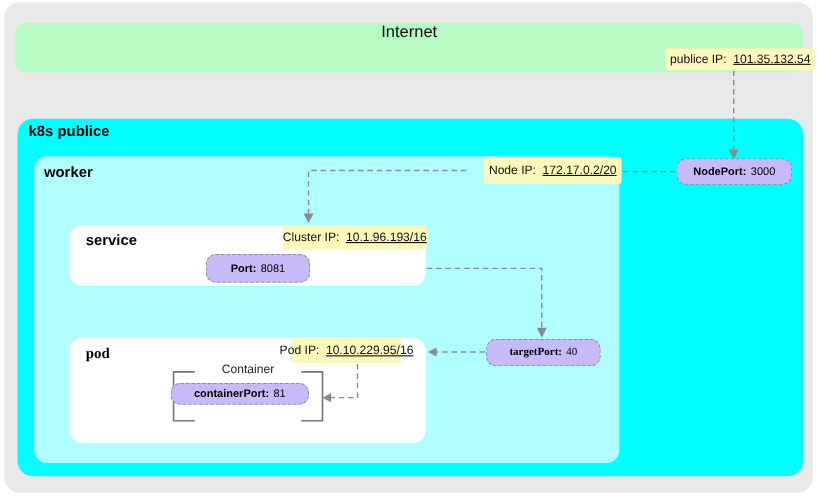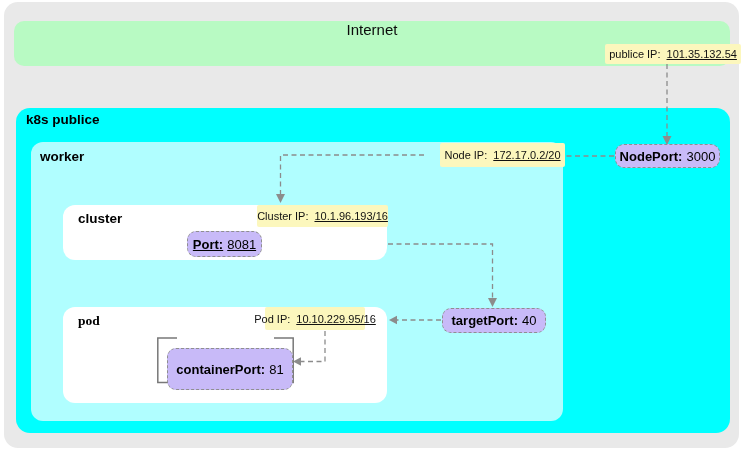--- a/index.html
+++ b/index.html
@@ -15,21 +15,21 @@
   .worker{position:absolute;left:31px;top:142px;width:532px;height:279px;
           background:var(--worker-bg,#b0feff);border-radius:12px;}
   .wbox{position:absolute;background:var(--box-bg,#ffffff);border-radius:12px;}
   .box-title{position:absolute;font-weight:700;font-size:13.5px;color:#000;white-space:nowrap;}
   .ip-label{position:absolute;background:var(--ip-label-bg,#fcf7bd);border-radius:2px;
             display:flex;align-items:center;justify-content:center;
             font-size:11px;color:#111;white-space:nowrap;box-sizing:border-box;padding:0 10px;}
   .ip-label .val{margin-left:6px;text-decoration:underline;}
   .pill{position:absolute;background:var(--pill-bg,#c8baf8);border:1.6px dashed #8f8f8f;
         border-radius:9px;display:flex;align-items:center;justify-content:center;
-        font-size:13px;color:#000;white-space:nowrap;box-sizing:border-box;}
+        font-size:10px;color:#000;white-space:nowrap;box-sizing:border-box;}
   .pill b{font-weight:700;}
   .pill .val{margin-left:4px;}
   .container-title{position:absolute;left:157px;top:330px;width:137px;text-align:center;
                    font-size:11px;color:#222;}
   svg.connectors{position:absolute;left:0;top:0;width:744px;height:452px;pointer-events:none;}
   svg .dash{stroke:var(--line,#8c8c8c);stroke-width:1.3;fill:none;stroke-dasharray:5 3.5;}
   svg .head{fill:var(--line,#8c8c8c);stroke:none;}
   svg .bracket{stroke:#787878;stroke-width:1.5;fill:none;}
 </style>
 </head>
@@ -43,25 +43,26 @@
     <span>Internet</span>
   </div>
 
   <div class="k8s"></div>
   <div class="box-title" style="left:26px;top:112px;">k8s publice</div>
 
   <div class="worker"></div>
   <div class="box-title" style="left:40px;top:149px;">worker</div>
 
   <div class="wbox" style="left:63px;top:205px;width:324px;height:55px;"></div>
-  <div class="box-title" style="left:78px;top:211px;">cluster</div>
+  <div class="box-title" style="left:78px;top:211px;">service</div>
 
   <div class="wbox" style="left:63px;top:307px;width:324px;height:96px;"></div>
   <div class="box-title" style="left:78px;top:313px;font-family:Liberation Serif, serif;">pod</div>
 
+  <div class="container-title">Container</div>
 
   <svg class="connectors">
     <g>
       <path class="dash" d="M667,64 V136"></path>
       <polygon class="head" points="667,145 662.5,136 671.5,136"></polygon>
     </g>
     <g>
       <path class="dash" d="M614,156 H561"></path>
       <polygon class="head" points="553,156 561,151.8 561,160.2"></polygon>
     </g>
@@ -105,28 +106,28 @@
   <div class="ip-label" style="left:265px;top:307px;width:100px;height:23px;">
     <span>Pod IP:</span>
     <span class="val">10.10.229.95/16</span>
   </div>
 
   <div class="pill" style="left:615px;top:144px;width:105px;height:24px;">
     <b>NodePort:</b>
     <span class="val">3000</span>
   </div>
 
-  <div class="pill" style="left:187px;top:231px;width:75px;height:26px;text-decoration:underline;">
+  <div class="pill" style="left:187px;top:231px;width:95px;height:26px;">
     <b>Port:</b>
     <span class="val">8081</span>
   </div>
 
-  <div class="pill" style="left:442px;top:308px;width:104px;height:25px;">
+  <div class="pill" style="left:442px;top:308px;width:104px;height:25px;font-family:Liberation Serif, serif;">
     <b>targetPort:</b>
     <span class="val">40</span>
   </div>
 
-  <div class="pill" style="left:167px;top:348px;width:126px;height:42px;">
+  <div class="pill" style="left:155px;top:348px;width:126px;height:20px;">
     <b>containerPort:</b>
     <span class="val">81</span>
   </div>
 
 </div>
 
 </body></html>

